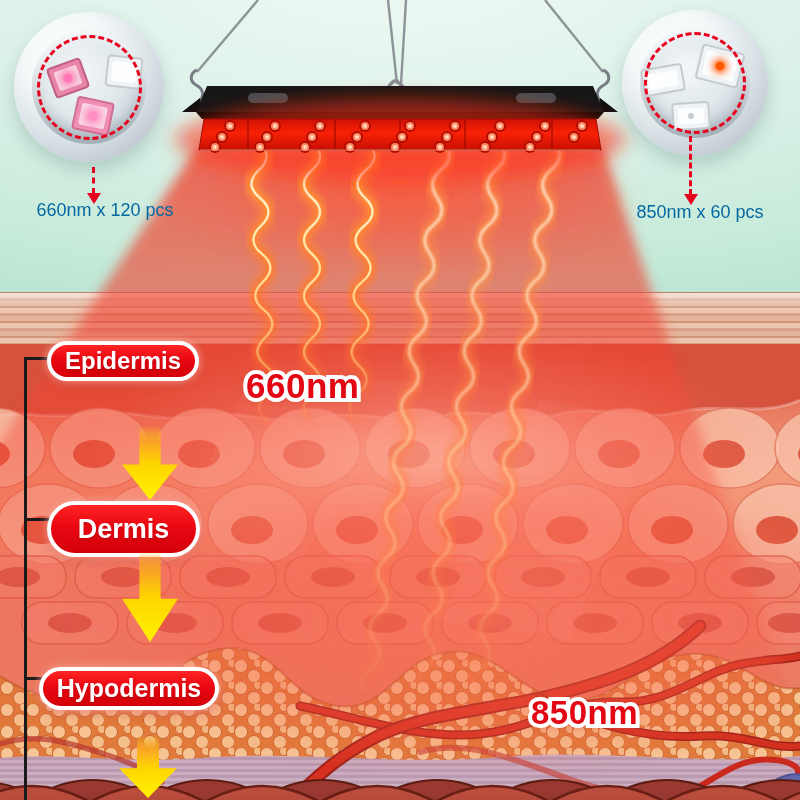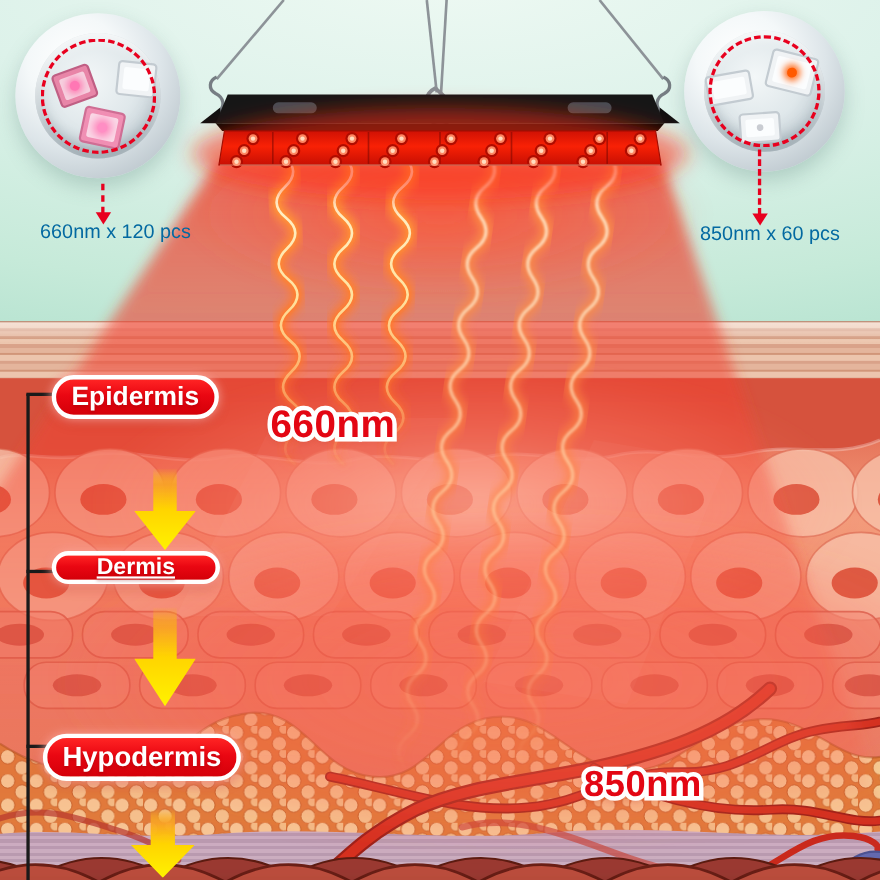--- a/index.html
+++ b/index.html
@@ -36,21 +36,21 @@
   .ruler-t{left:24px;width:26px;height:2.5px;background:#1a1a1a;}
   .t1{top:357px;} .t2{top:518px;} .t3{top:677px;}
 
   
   .pill{display:flex;align-items:center;justify-content:center;
     background:linear-gradient(180deg,#ff2424 0%,#ea0712 45%,#d40009 100%);
     border:4px solid #ffffff;border-radius:28px;color:#fff;font-weight:bold;
     box-shadow:0 0 10px rgba(255,170,160,.95),0 4px 10px rgba(180,40,30,.35);
     text-shadow:0 2px 3px rgba(130,0,0,.35);}
   .pill-epi{left:47px;top:341px;width:152px;height:40px;font-size:24px;}
-  .pill-der{left:47px;top:501px;width:153px;height:30px;font-size:21px;text-decoration:underline;}
+  .pill-der{left:47px;top:501px;width:153px;height:56px;font-size:27px;}
   .pill-hyp{left:39px;top:655px;width:180px;height:43px;font-size:25px;margin-top:12px;}
 
   
   .arrow{background:linear-gradient(180deg,rgba(250,140,60,0) 0%,rgba(248,160,40,.9) 20%,#ffd400 50%,#fff200 100%);
     clip-path:polygon(31% 0,69% 0,69% 52%,100% 52%,50% 100%,0 52%,31% 52%);
     filter:drop-shadow(0 0 3px rgba(255,230,0,.5));}
   .ar1{left:122px;top:426px;width:56px;height:74px;}
   .ar2{left:122px;top:552px;width:56px;height:90px;}
   .ar3{left:119px;top:736px;width:58px;height:62px;}
 

